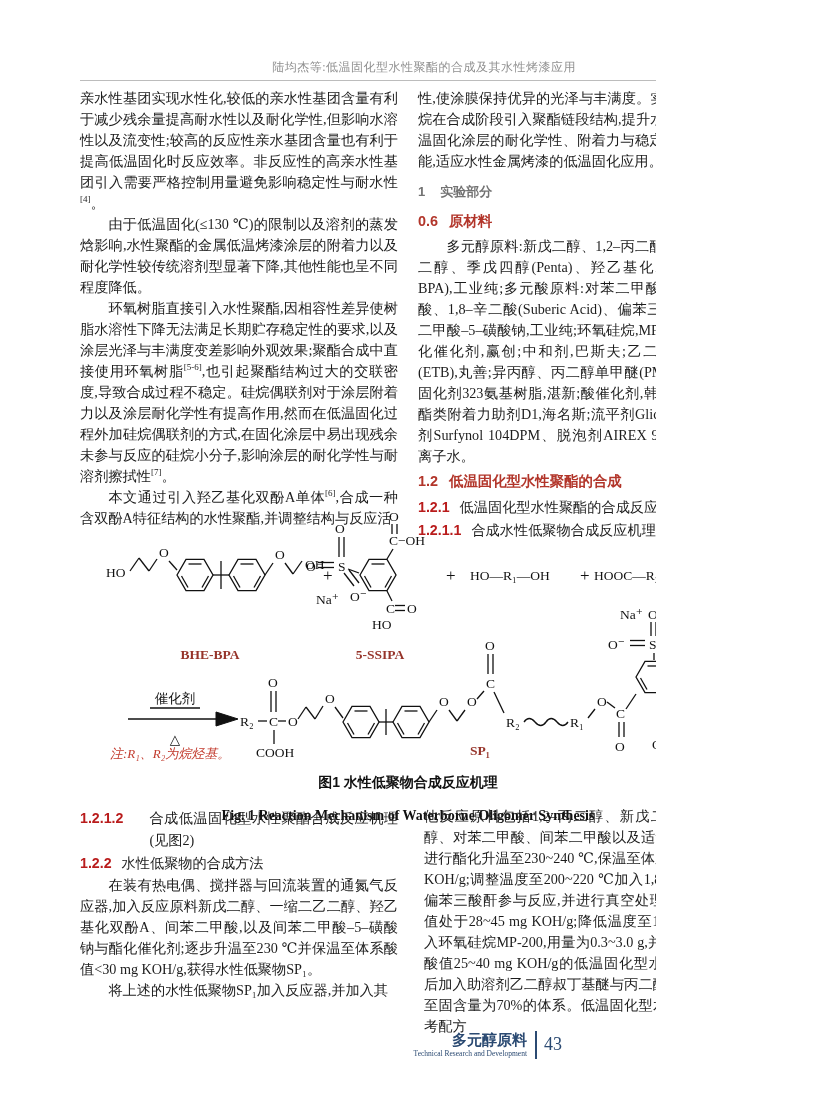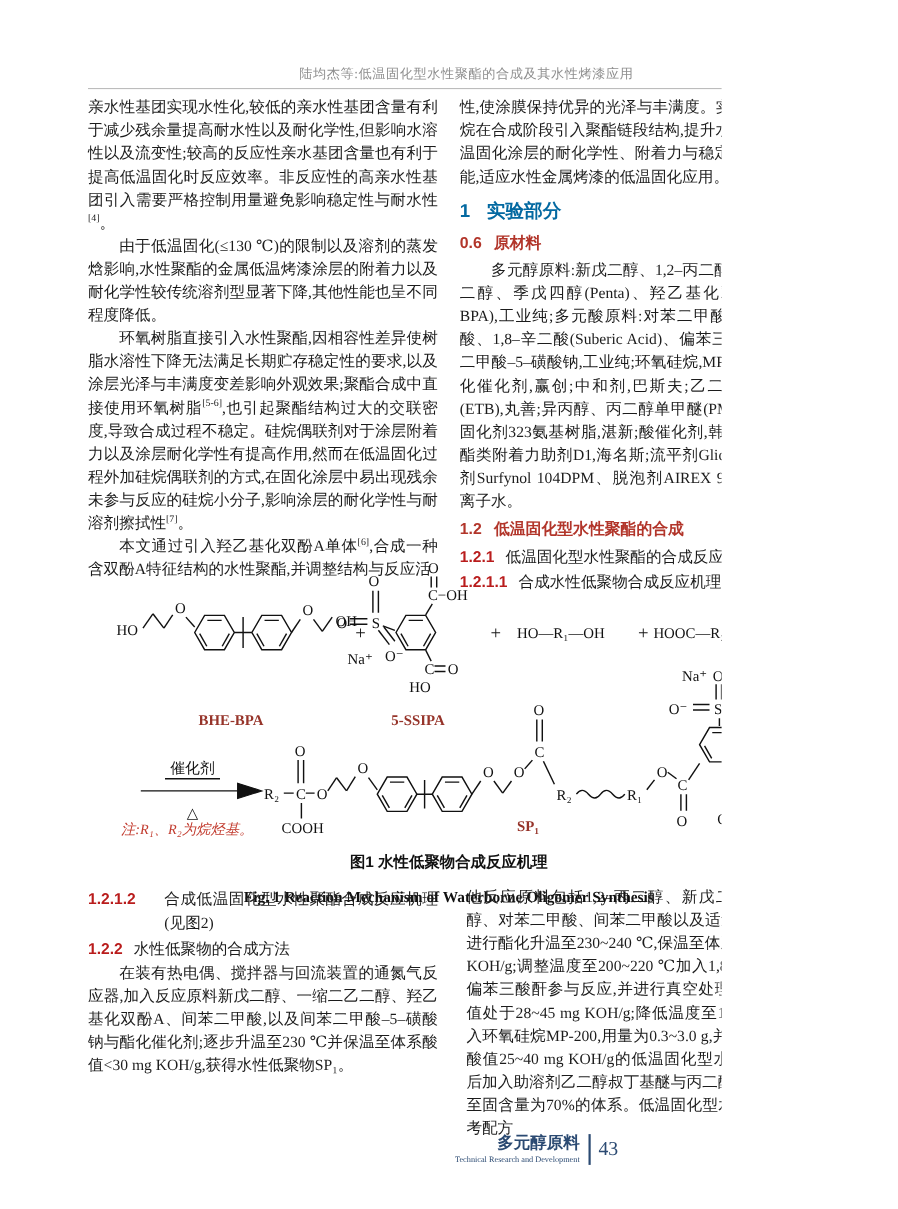--- a/index.html
+++ b/index.html
@@ -19,21 +19,21 @@
   }
   .col { position:absolute; width:318px; text-align:justify; }
   .col-lt { left:80px;  top:88px; }
   .col-rt { left:418px; top:88px; }
   .col-lb { left:80px;  top:806px; }
   .col-rb { left:424px; top:806px; }
   p { margin:0; }
   .ind { text-indent:2em; }
   sup { font-size:9px; line-height:0; vertical-align:super; }
   .h1 { font-family:"Liberation Sans","DejaVu Sans",sans-serif; font-weight:bold;
-        font-size:17px; color:#0369a1; margin:8px 0 6px; line-height:24px; }
+        font-size:13px; color:#737373; margin:8px 0 6px; line-height:24px; }
   .h1 .num { margin-right:15px; }
   .h2 { font-family:"Liberation Sans","DejaVu Sans",sans-serif; font-weight:bold;
         font-size:14.4px; color:#b2352a; margin:3px 0; line-height:23px; }
   .h2 .num { margin-right:11px; }
   .h3 { margin:1px 0; line-height:22px; }
   .h3 .num { color:#b91c1c; font-family:"Liberation Sans","DejaVu Sans",sans-serif;
              font-weight:600; margin-right:10px; }
   .h3.hang { display:flex;gap:16px; }
   .h3.hang .num { flex:none; }
   .h3.hang .txt { flex:1 1 auto; }
@@ -241,20 +241,21 @@
 
   <div class="col col-lb">
     <div class="h3 hang">
       <span class="num">1.2.1.2</span>
         <span class="txt">合成低温固化型水性聚酯合成反应机理(见图2)</span>
     </div>
     <div class="h3">
       <span class="num">1.2.2</span><span>水性低聚物的合成方法</span>
     </div>
     <p class="ind">在装有热电偶、搅拌器与回流装置的通氮气反应器,加入反应原料新戊二醇、一缩二乙二醇、羟乙基化双酚A、间苯二甲酸,以及间苯二甲酸–5–磺酸钠与酯化催化剂;逐步升温至230 ℃并保温至体系酸值&lt;30 mg KOH/g,获得水性低聚物SP₁。</p>
+    <p class="ind">将上述的水性低聚物SP₁加入反应器,并加入其</p>
   </div>
 
   <div class="col col-rb">
     <p>他反应原料包括1,2–丙二醇、新戊二醇、季戊四醇、对苯二甲酸、间苯二甲酸以及适量酯化催化剂进行酯化升温至230~240 ℃,保温至体系酸值&lt;20 mg KOH/g;调整温度至200~220 ℃加入1,8–辛二酸以及偏苯三酸酐参与反应,并进行真空处理,控制体系酸值处于28~45 mg KOH/g;降低温度至130~180 ℃,加入环氧硅烷MP-200,用量为0.3~3.0 g,并保温1 h,获得酸值25~40 mg KOH/g的低温固化型水性聚酯EP,最后加入助溶剂乙二醇叔丁基醚与丙二醇单甲醚,稀释至固含量为70%的体系。低温固化型水性聚酯EP参考配方</p>
   </div>
 
   <div class="footer">
     <div class="f-text">
       <div class="f-zh">多元醇原料</div>
       <div class="f-en">Technical Research and Development</div>

